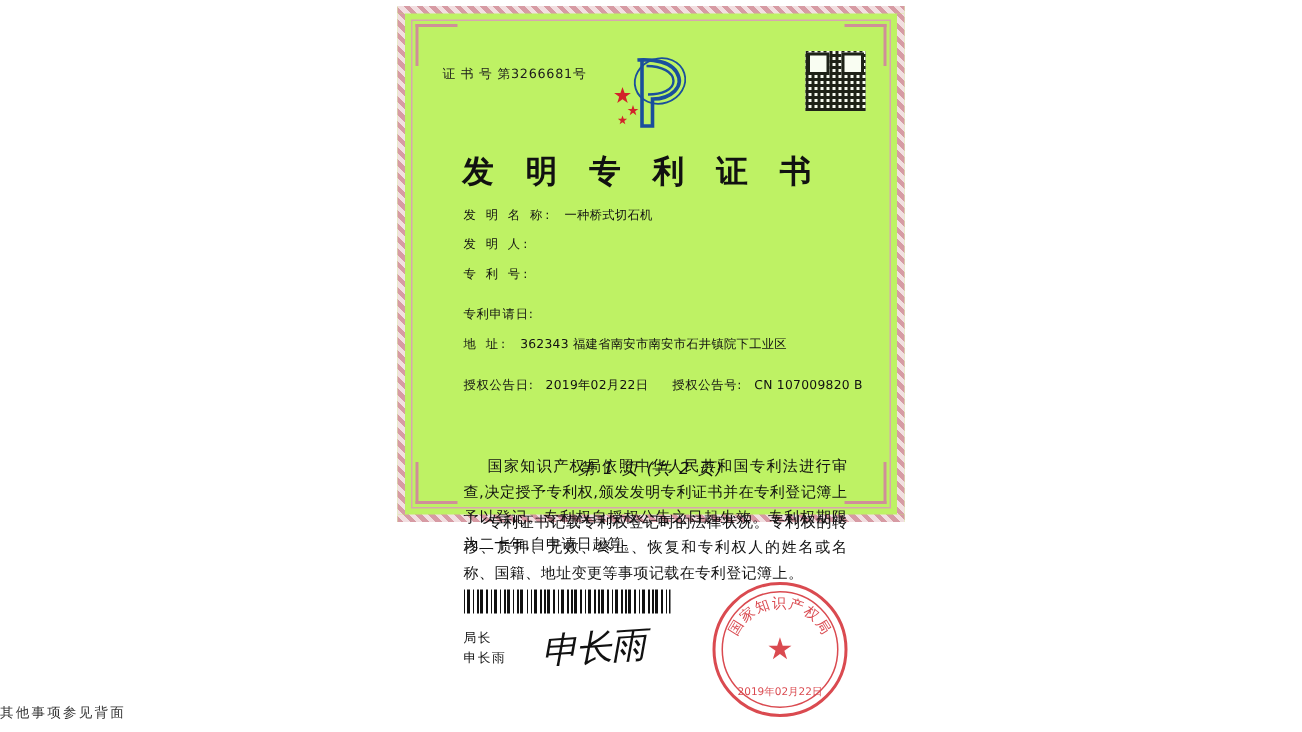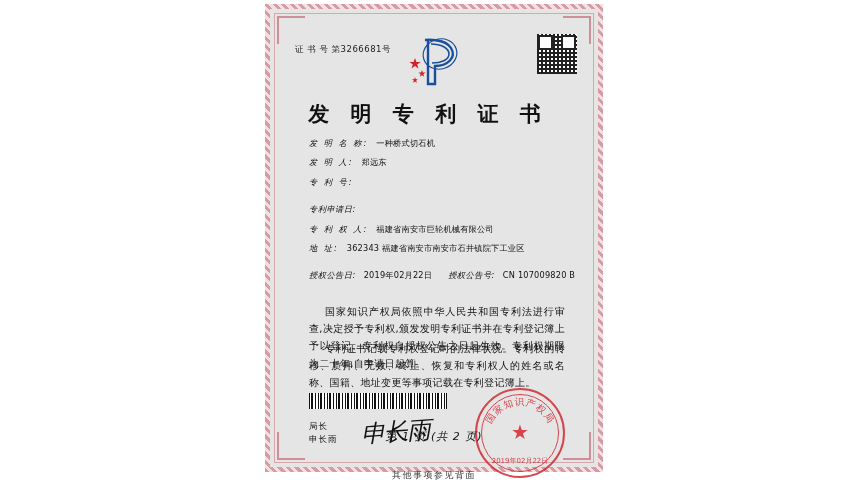--- a/index.html
+++ b/index.html
@@ -18,22 +18,22 @@
     height: 488px;
     background: #ffffff;
   }
 
   
   .certificate {
     position: absolute;
     left: 265px;
     top: 4px;
     width: 338px;
-    height: 468px;
-    background: #e5e5e5;
+    height: 344px;
+    background: #bef264;
     box-sizing: border-box;
   }
 
   
   .border-outer {
     position: absolute;
     left: 0; top: 0;
     width: 100%; height: 100%;
     box-sizing: border-box;
     border: 5px solid #e8c6c9;
@@ -136,21 +136,20 @@
   .field-row {
     display: flex;
     align-items: baseline;
     margin-bottom: 7.5px;
     white-space: nowrap;
   }
   .field-label {
     flex: 0 0 auto;
     letter-spacing: 2px;
     margin-right: 8px;
-    font-style: italic;
   }
   .field-label.wide { letter-spacing: 0.5px; margin-top: 8px; }
   .field-value {
     flex: 1 1 auto;
     letter-spacing: 0.2px;
     overflow: hidden;
     text-overflow: ellipsis;
   }
   .field-row.split .field-value { flex: 0 0 auto; margin-right: 16px; }
 
@@ -259,21 +258,21 @@
     font-size: 11px;
     color: #111;
     letter-spacing: 1px;
     font-style: italic;
   }
 
   .bottom-note {
     position: absolute;
     left: 0; right: 0;
     bottom: 6px;
-    text-align: center;
+    text-align: left;
     font-size: 9px;
     color: #333;
     letter-spacing: 1.5px;
   }
 </style>
 </head>
 <body>
 
 <div class="page">
 
@@ -306,31 +305,26 @@
 
       <div class="title">发 明 专 利 证 书</div>
 
       <div class="fields">
         <div class="field-row">
           <span class="field-label">发 明 名 称:</span>
           <span class="field-value">一种桥式切石机</span>
         </div>
         <div class="field-row">
           <span class="field-label">发 明 人:</span>
-          <span class="field-value">郑远东</span>
         </div>
         <div class="field-row">
           <span class="field-label">专 利 号:</span>
         </div>
         <div class="field-row">
           <span class="field-label wide">专利申请日:</span>
-        </div>
-        <div class="field-row">
-          <span class="field-label">专 利 权 人:</span>
-          <span class="field-value">福建省南安市巨轮机械有限公司</span>
         </div>
         <div class="field-row">
           <span class="field-label">地 址:</span>
           <span class="field-value">362343 福建省南安市南安市石井镇院下工业区</span>
         </div>
         <div class="field-row split">
           <span class="field-label wide">授权公告日:</span>
           <span class="field-value">2019年02月22日</span>
           <span class="field-label wide">授权公告号:</span>
           <span class="field-value">CN 107009820 B</span>

